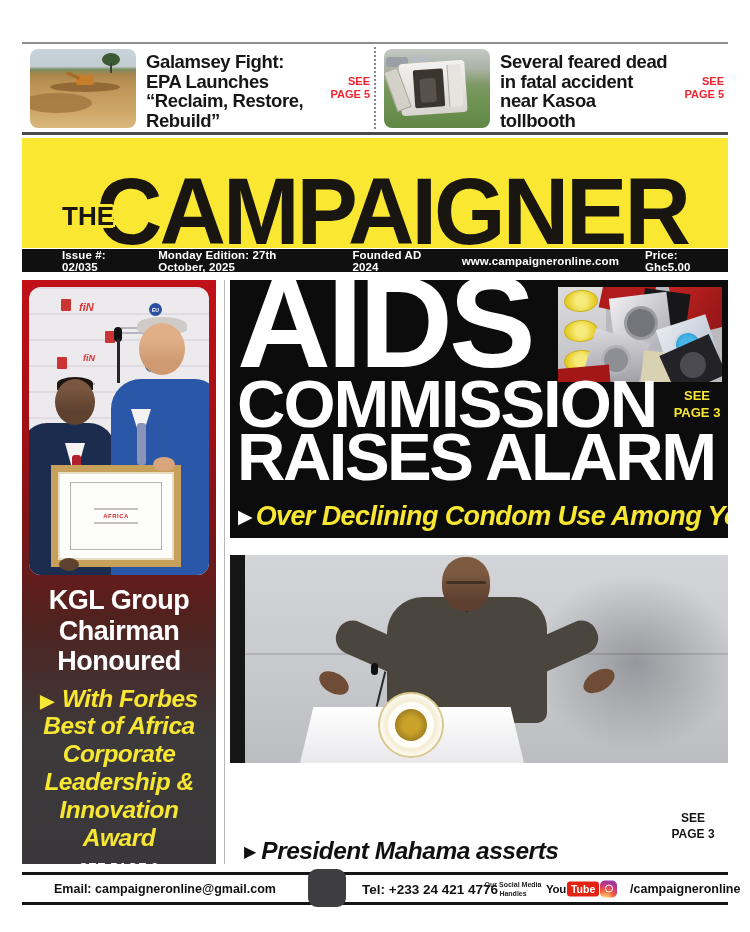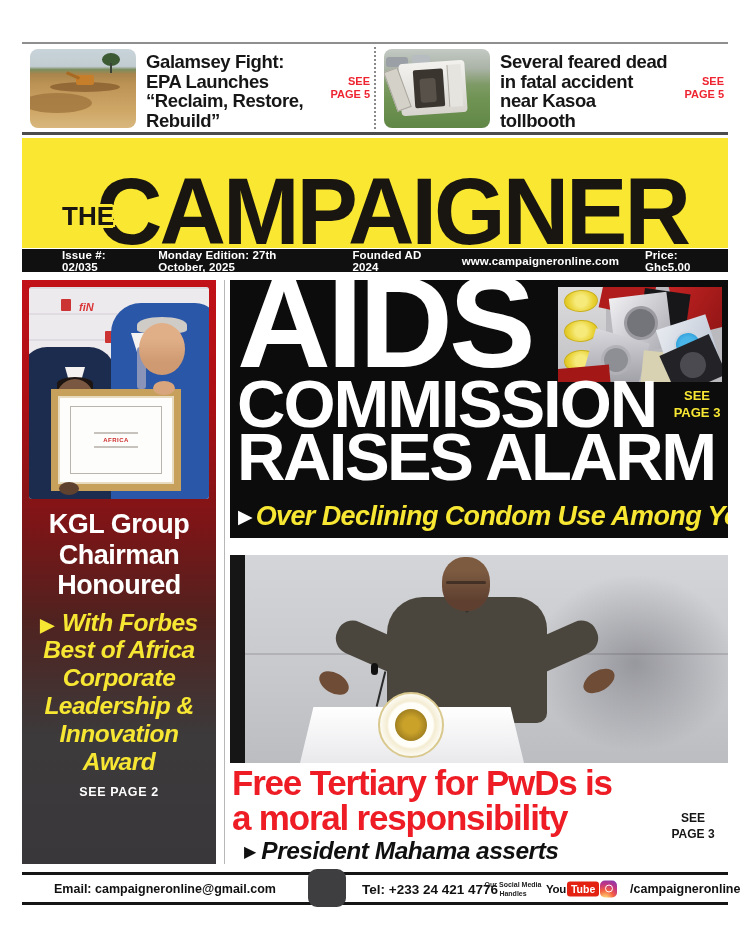--- a/index.html
+++ b/index.html
@@ -49,21 +49,21 @@
   
   .infobar { position:absolute; left:22px; top:249px; width:706px; height:23px; background:#101010;
     display:flex; align-items:center; justify-content:space-between; padding:0 14px; }
   .infobar span { color:#ffffff; font-weight:800; font-size:11.5px; letter-spacing:0.1px;padding-left:26px; }
 
   
   .sidebar { position:absolute; left:22px; top:280px; width:194px; height:584px; padding:7px 7px 0 7px;
     background:linear-gradient(180deg,#c21118 0%,#a90f14 22%,#7c1517 42%,#50221f 58%,#3c3a3b 78%,#393739 100%); }
   .col-divider { position:absolute; left:224px; top:280px; width:1px; height:584px; background:#b7b7b7; }
 
-  .award-photo { position:relative; width:180px; height:212px; border-radius:3px; overflow:hidden; background:#edeaee; }
+  .award-photo { position:relative; width:180px; height:288px; border-radius:12px; overflow:hidden; background:#edeaee; }
   .ap-stripe { position:absolute; left:0; top:0; right:0; bottom:0;
     background:repeating-linear-gradient(180deg, rgba(210,205,214,.5) 0 2px, transparent 2px 26px); }
   .ap-fin { position:absolute; color:#d93636; font-weight:800; font-size:11px; font-style:italic; }
   .ap-fin1 { left:50px; top:14px; }
   .ap-fin2 { left:54px; top:66px; font-size:9px; }
   .ap-eu { position:absolute; width:13px; height:13px; border-radius:50%; background:#2a4fa0; color:#fff; font-size:5px; font-weight:700; display:flex; align-items:center; justify-content:center; }
   .ap-eu1 { left:120px; top:16px; }
   .ap-eu2 { left:116px; top:72px; }
   .ap-redblock { position:absolute; width:10px; height:12px; background:#cc3333; border-radius:1px; }
   .ap-rb1 { left:32px; top:12px; } .ap-rb2 { left:76px; top:44px; } .ap-rb3 { left:28px; top:70px; }
@@ -313,24 +313,20 @@
     <div class="mh-glasses"></div>
     <div class="mh-michead"></div>
     <div class="mh-mic"></div>
     <div class="mh-podium"></div>
     <div class="mh-seal">
         <div class="mh-seal-core"></div>
       </div>
   </div>
 
   <section class="story2">
-    <div class="story2-head">
-      <div>Free Tertiary for PwDs is</div>
-      <div>a moral responsibility</div>
-    </div>
     <div class="story2-see">SEE PAGE 3</div>
     <div class="story2-byline">
       <span class="arrow">▶</span>
       <span class="txt">President Mahama asserts</span>
     </div>
   </section>
 
   <footer class="footer">
     <span class="ft-email">Email: campaigneronline@gmail.com</span>
     <div class="ft-chip"></div>

